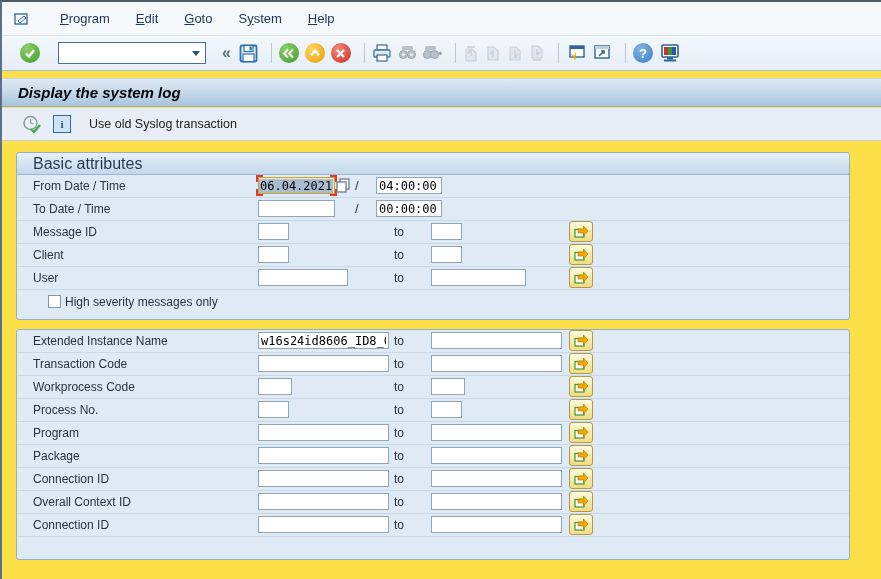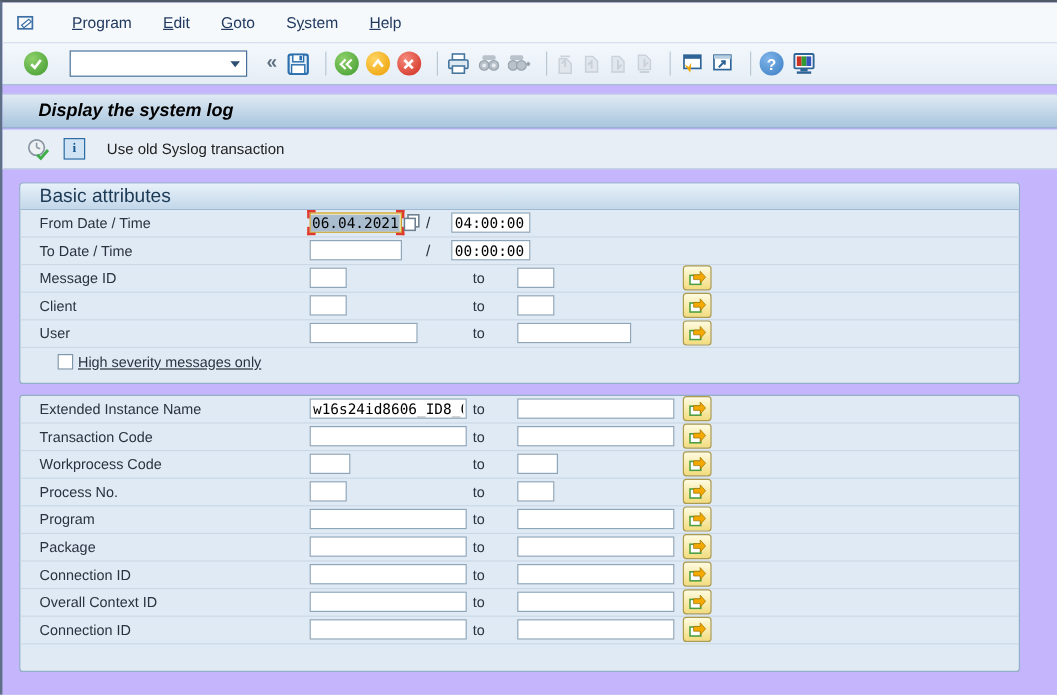--- a/index.html
+++ b/index.html
@@ -1,16 +1,16 @@
 <!DOCTYPE html>
 <html><head>
 <meta charset="utf-8">
 <style>
   html,body{margin:0;padding:0;background:#cfd6de;}
-  #root{position:relative;width:881px;height:579px;background:#c4b5fd;overflow:hidden;
+  #root{position:relative;width:881px;height:579px;background:#fde047;overflow:hidden;
         font-family:"Liberation Sans",sans-serif;border-top:2px solid #4e5a66;border-left:2px solid #5d7088;box-sizing:border-box;}
   
   .menubar{position:absolute;left:0;top:0;width:100%;height:34px;background:#f6f9fc;
            border-bottom:1px solid #d8e2ec;display:flex;align-items:center;padding-left:12px;box-sizing:border-box;}
   .menu-sys-icon{margin-right:16px;display:inline-flex;}
   .menu-item{font-size:13px;color:#223a5f;padding:0 13px;cursor:default;}
   .menu-item .u{text-decoration:underline;}
   
   .toolbar{position:absolute;left:0;top:34px;width:100%;height:35px;
            background:linear-gradient(#f3f8fc,#e5edf5);border-bottom:1px solid #a6bdd3;
@@ -25,21 +25,21 @@
   .cmd input{flex:1;border:0;outline:none;font:12px "Liberation Sans",sans-serif;background:transparent;padding:0 3px;min-width:0;}
   .cmd .dd{width:18px;height:100%;display:flex;align-items:center;justify-content:center;cursor:pointer;}
   .tri-down{width:0;height:0;border-left:4px solid transparent;border-right:4px solid transparent;border-top:5px solid #2c4f72;}
   .collapse{font-size:16px;font-weight:bold;color:#5f7082;margin:0 8px;cursor:pointer;}
   .helpq{color:#fff;font-weight:bold;font-size:13px;}
   .sep{width:1px;height:20px;background:#bac8d6;margin:0 7px;}
   .dis{opacity:.55;}
   
   .titlebar{position:absolute;left:0;top:76px;width:100%;height:29px;
             background:linear-gradient(#dfeaf4,#a9c5dd);border-top:1px solid #c6d5e3;border-bottom:1px solid #8fb0ca;
-            display:flex;align-items:center;padding-left:30px;box-sizing:border-box;}
+            display:flex;align-items:center;padding-left:16px;box-sizing:border-box;}
   .title{font-size:15px;font-weight:bold;font-style:italic;color:#000;}
   
   .apptoolbar{position:absolute;left:0;top:106px;width:100%;height:33px;background:#e7eef6;
               border-bottom:1px solid #c2d2e0;display:flex;align-items:center;padding-left:20px;box-sizing:border-box;}
   .infoicon{width:16px;height:16px;background:#cfe3f4;border:1px solid #2e6da4;display:inline-flex;align-items:center;justify-content:center;
             font:bold 11px "Liberation Serif",serif;color:#14568e;margin:0 12px 0 12px;}
   .flatbtn{font-size:12.5px;color:#222;background:transparent;border:0;padding:2px 6px;cursor:pointer;}
   
   .grp{position:absolute;left:14px;width:834px;background:#e0eaf4;border:1px solid #93afc7;border-radius:3px;box-sizing:border-box;}
   .grp-h{height:21px;line-height:21px;background:linear-gradient(#e8f1f9,#c2d7ea);border-bottom:1px solid #9db8d2;
@@ -59,21 +59,21 @@
              display:flex;align-items:center;box-sizing:border-box;}
   .selval{background:#a9bdcf;font:12px "DejaVu Sans Mono",monospace;color:#000;padding:0 1px;white-space:nowrap;}
   .corner{position:absolute;width:5px;height:5px;border:0 solid #e0392d;}
   .ctl{left:-3px;top:-3px;border-left-width:2px;border-top-width:2px;}
   .ctr{right:-3px;top:-3px;border-right-width:2px;border-top-width:2px;}
   .cbl{left:-3px;bottom:-3px;border-left-width:2px;border-bottom-width:2px;}
   .cbr{right:-3px;bottom:-3px;border-right-width:2px;border-bottom-width:2px;}
   .msel{position:absolute;left:552px;top:0;width:24px;height:21px;background:linear-gradient(#fefbe0,#f3dc7e);
         border:1px solid #ad9b4e;border-radius:3px;display:inline-flex;align-items:center;justify-content:center;cursor:pointer;padding:0;}
   .cb{position:absolute;left:31px;top:5px;width:13px;height:13px;background:#fff;border:1px solid #7f97ab;box-sizing:border-box;cursor:pointer;}
-  .cb-lbl{position:absolute;left:48px;top:5px;font-size:12px;color:#29323e;text-decoration:underline;}
+  .cb-lbl{position:absolute;left:48px;top:5px;font-size:12px;color:#29323e;}
 </style>
 </head>
 <body>
 
 <div id="root">
 
   <div class="menubar">
     <span class="menu-sys-icon">
       <svg width="17" height="14" viewBox="0 0 17 14">
           <rect x="1" y="2" width="12" height="10" fill="none" stroke="#3a6ea5" stroke-width="1.4"></rect>

